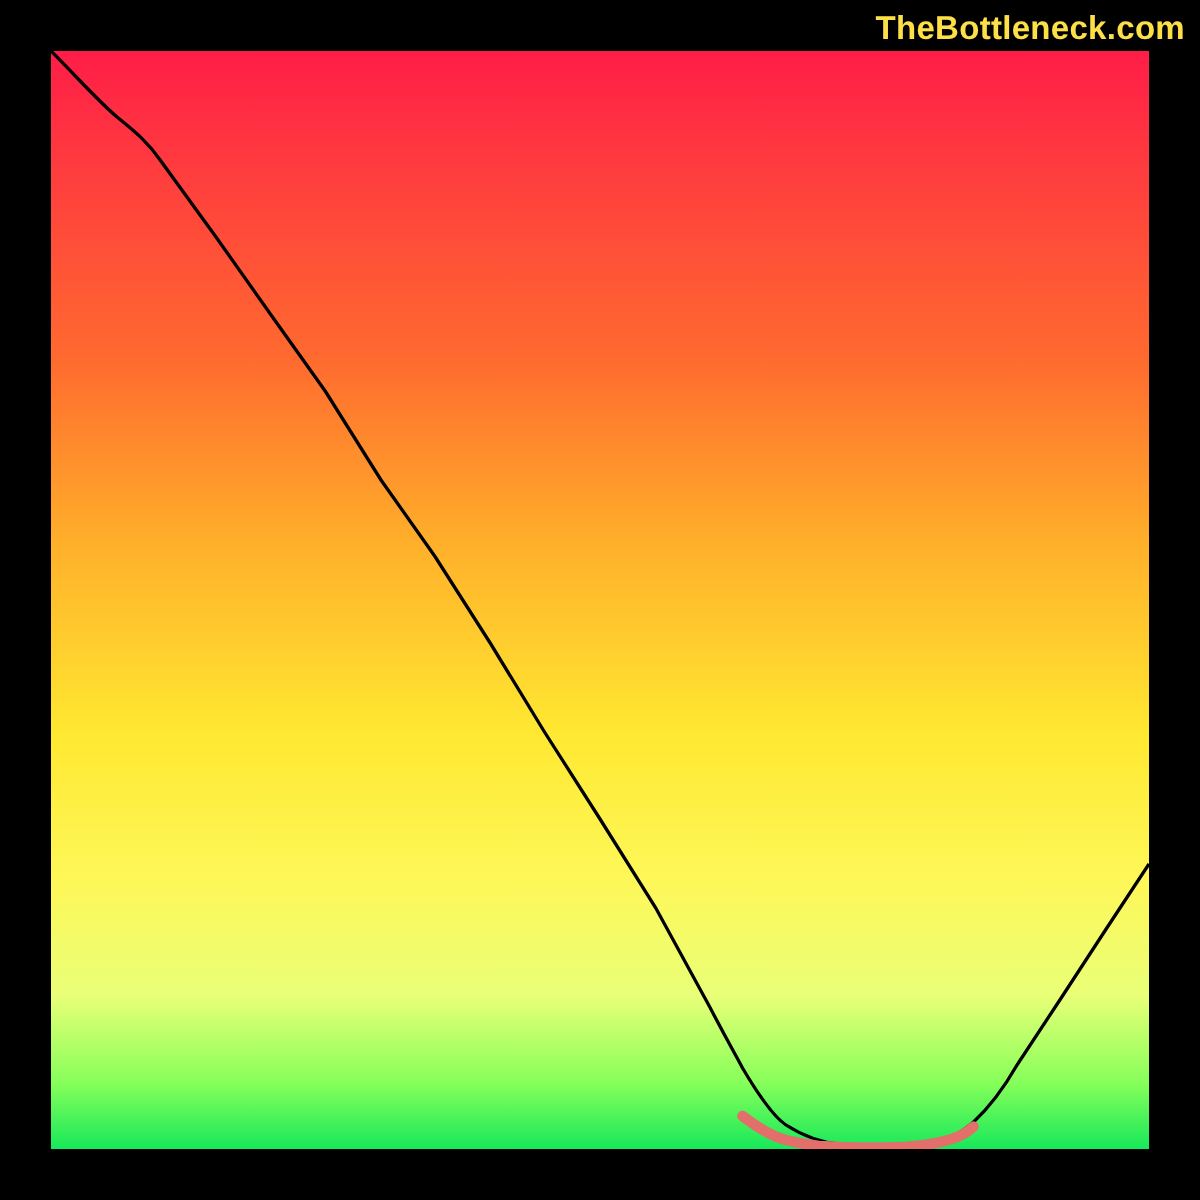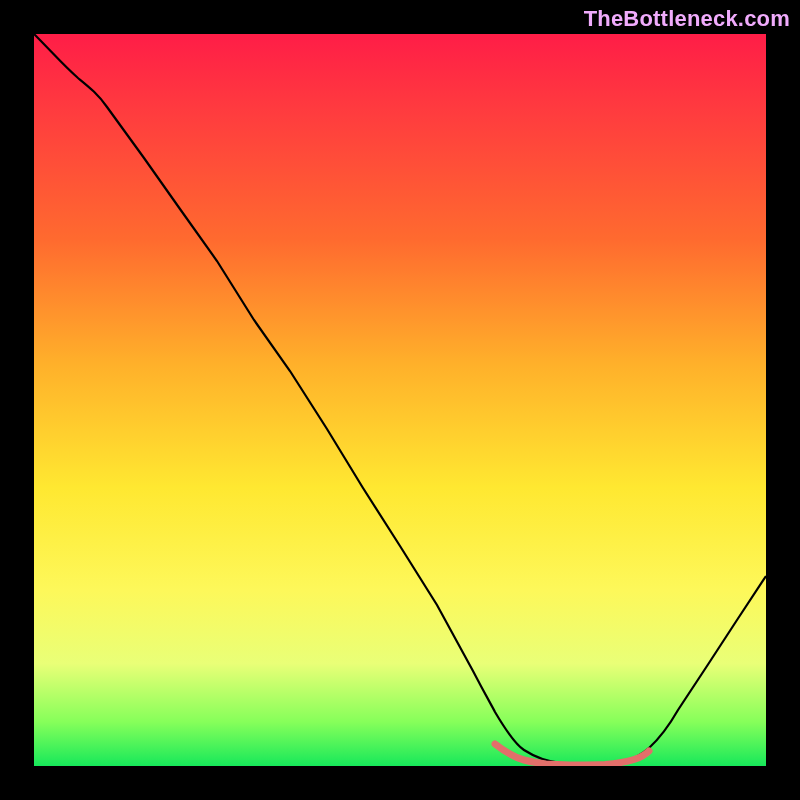--- a/index.html
+++ b/index.html
@@ -14,21 +14,21 @@
   .frame {
     position: relative;
     width: 800px;
     height: 800px;
     background: #000;
   }
   .watermark {
     position: absolute;
     top: 6px;
     right: 10px;
-    color: #f0abfc;
+    color: #fde047;
     font-size: 22px;
     font-weight: bold;
     letter-spacing: 0.2px;
     user-select: none;
   }
   .plot-area {
     position: absolute;
     left: 34px;
     top: 34px;
     width: 732px;

